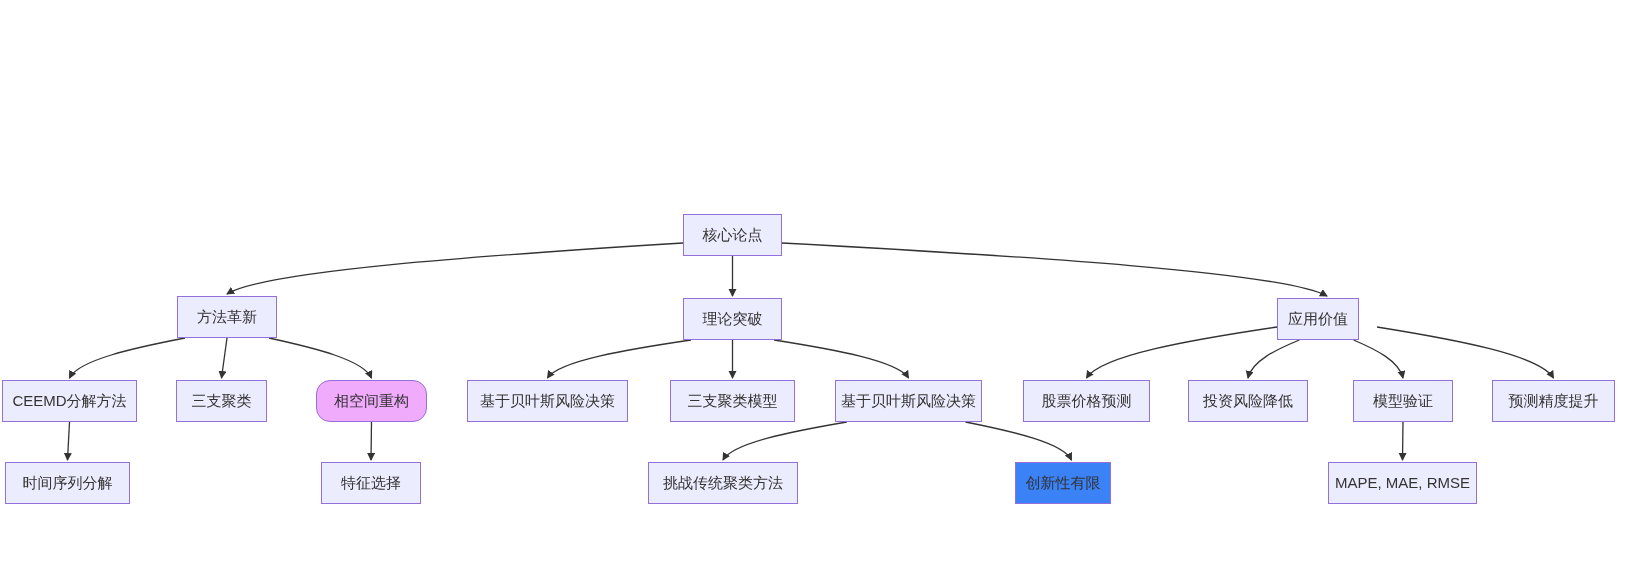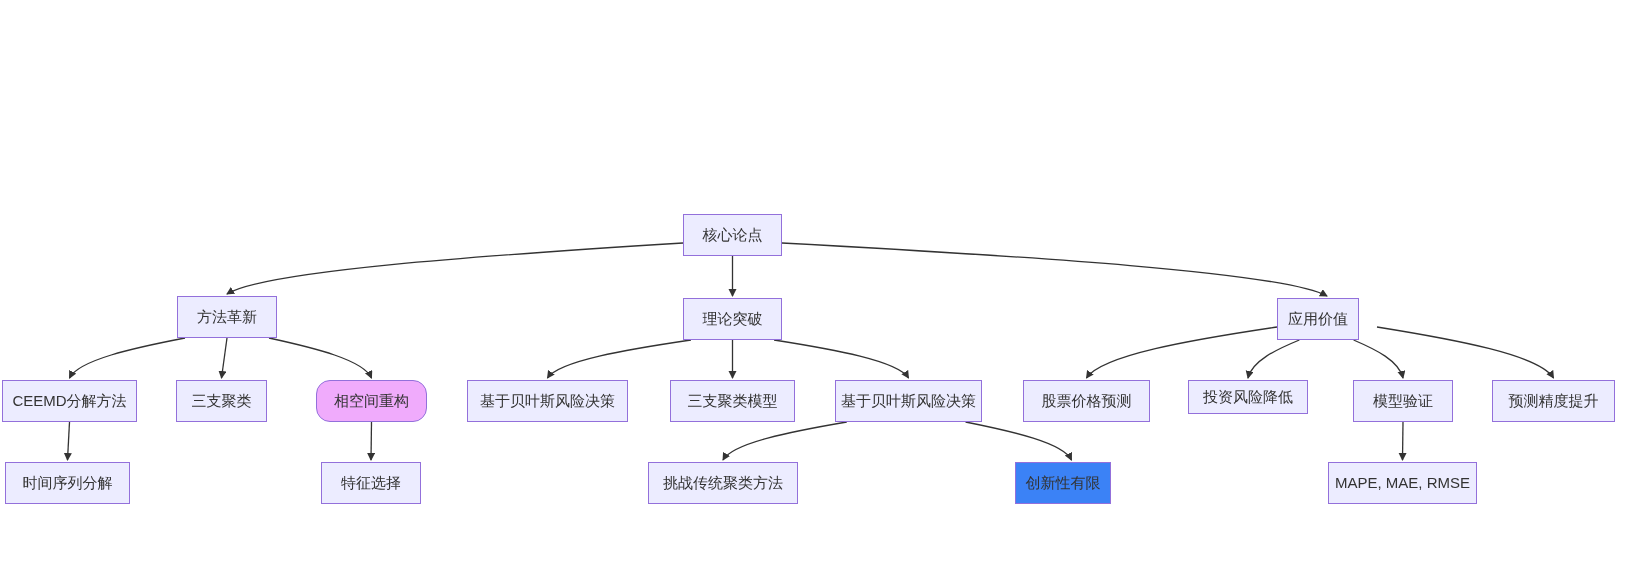--- a/index.html
+++ b/index.html
@@ -103,21 +103,21 @@
       </div>
       <div class="node" style="left: 670px; top: 380px; width: 125px; height: 42px; background: rgb(236, 236, 255); border-color: rgb(147, 112, 219); color: rgb(51, 51, 51); align-items: center;">
         <span class="node-label">三支聚类模型</span>
       </div>
       <div class="node" style="left: 835px; top: 380px; width: 147px; height: 42px; background: rgb(236, 236, 255); border-color: rgb(147, 112, 219); color: rgb(51, 51, 51);">
         <span class="node-label">基于贝叶斯风险决策</span>
       </div>
       <div class="node" style="left: 1023px; top: 380px; width: 127px; height: 42px; background: rgb(236, 236, 255); border-color: rgb(147, 112, 219); color: rgb(51, 51, 51);">
         <span class="node-label">股票价格预测</span>
       </div>
-      <div class="node" style="left: 1188px; top: 380px; width: 120px; height: 34px; background: rgb(236, 236, 255); border-color: rgb(147, 112, 219); color: rgb(51, 51, 51); align-items: center;">
+      <div class="node" style="left: 1188px; top: 380px; width: 120px; height: 42px; background: rgb(236, 236, 255); border-color: rgb(147, 112, 219); color: rgb(51, 51, 51); align-items: center;">
         <span class="node-label">投资风险降低</span>
       </div>
       <div class="node" style="left: 1353px; top: 380px; width: 100px; height: 42px; background: rgb(236, 236, 255); border-color: rgb(147, 112, 219); color: rgb(51, 51, 51);">
         <span class="node-label">模型验证</span>
       </div>
       <div class="node" style="left: 1492px; top: 380px; width: 123px; height: 42px; background: rgb(236, 236, 255); border-color: rgb(147, 112, 219); color: rgb(51, 51, 51);">
         <span class="node-label">预测精度提升</span>
       </div>
       <div class="node" style="left: 5px; top: 462px; width: 125px; height: 42px; background: rgb(236, 236, 255); border-color: rgb(147, 112, 219); color: rgb(51, 51, 51);">
         <span class="node-label">时间序列分解</span>

